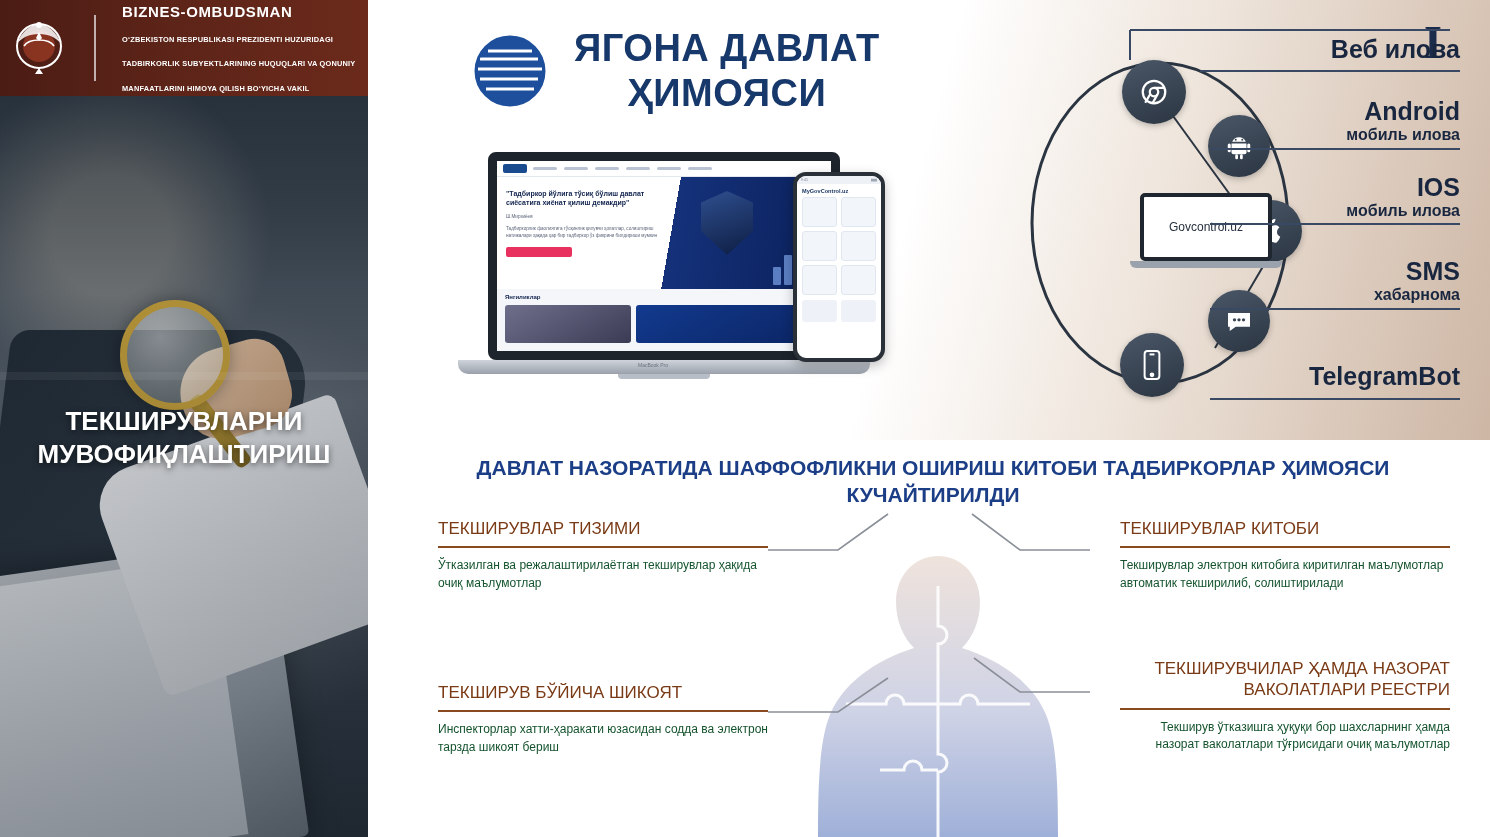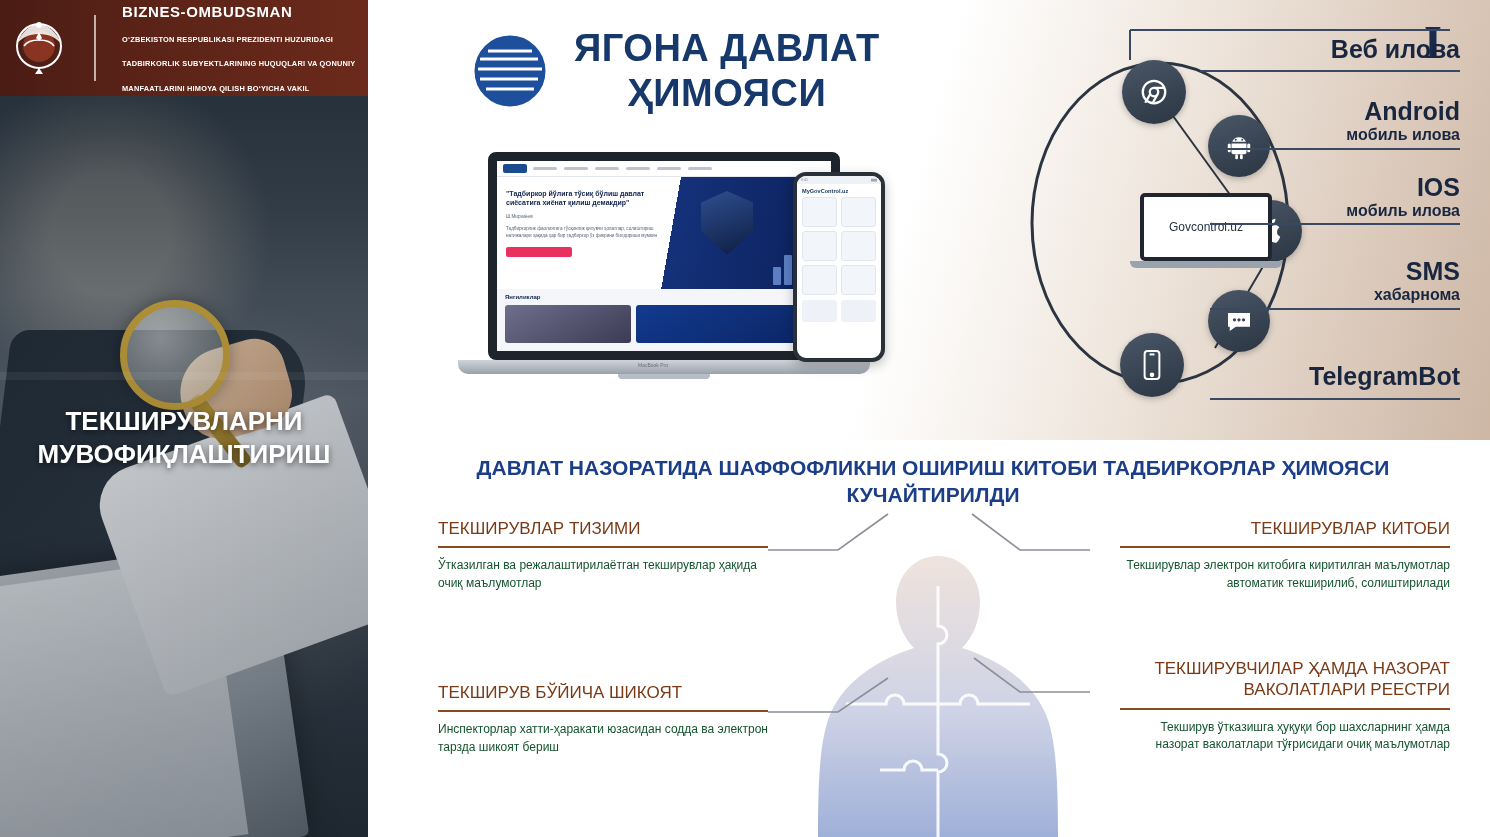--- a/index.html
+++ b/index.html
@@ -215,21 +215,21 @@
     text-align:center; color:#1b3e86; font-weight:bold; font-size: 21px; line-height:1.3;
   }
   .puzzle-silhouette {
     position:absolute; left: 420px; top: 86px; width: 300px; height: 311px;
   }
   .q { position: absolute; width: 330px; }
   .q-title { font-weight: normal; font-size: 17px; color: #7a3a15; line-height:1.25; }
   .q-rule { height: 2px; background: #8a4a20; margin: 7px 0 9px; }
   .q-text { font-size: 12px; color: #14532d; line-height: 1.45; }
   .q-tl { left: 70px; top: 78px; }
-  .q-tr { right: 40px; top: 78px; text-align: right; }
+  .q-tr { right: 40px; top: 78px; }
   .q-bl { left: 70px; top: 242px; }
   .q-br { right: 40px; top: 218px; text-align: right; }
 </style>
 </head>
 <body>
 
 <div class="slide">
 
   <div class="sidebar">
     <div class="sidebar-photo">

